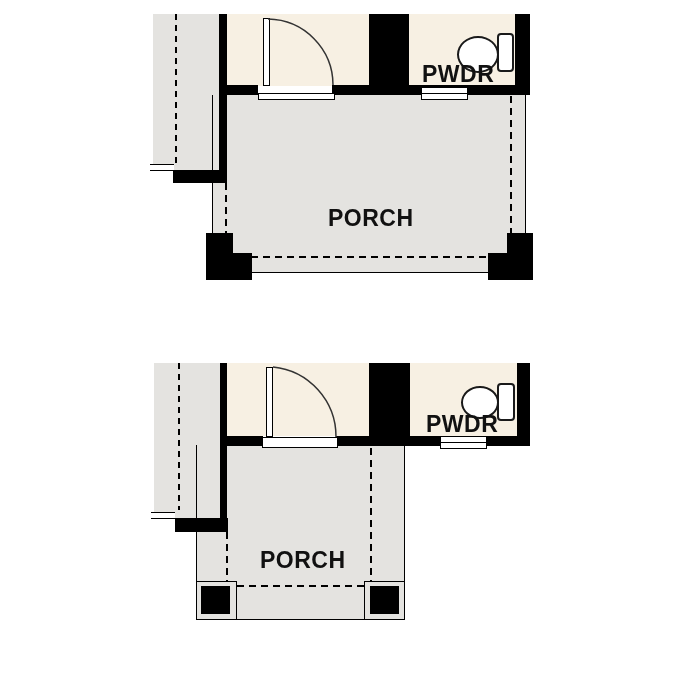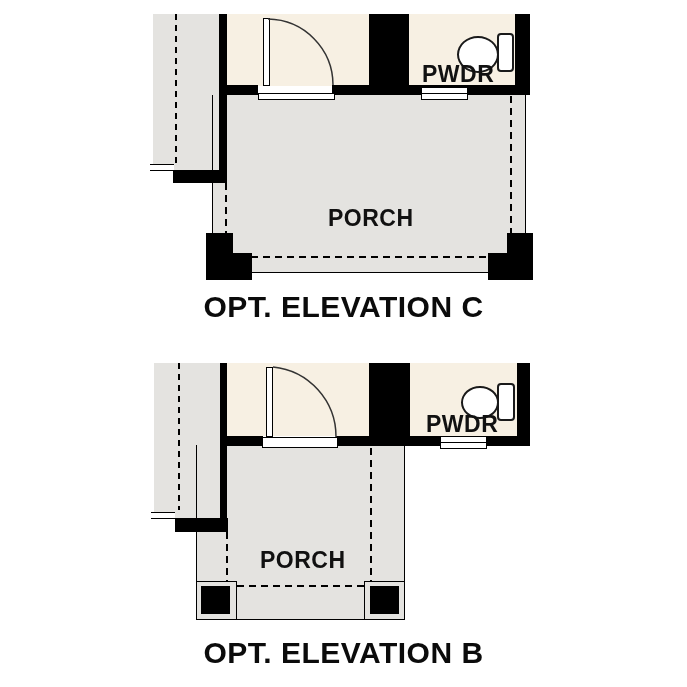--- a/index.html
+++ b/index.html
@@ -64,21 +64,20 @@
     <div class="abs post" style="left:206px;top:233px;width:27px;height:47px;"></div>
     <div class="abs post" style="left:233px;top:253px;width:19px;height:27px;"></div>
     <div class="abs post" style="left:507px;top:233px;width:26px;height:47px;"></div>
     <div class="abs post" style="left:488px;top:253px;width:19px;height:27px;"></div>
 
     <div class="abs toilet-tank" style="left:497px;top:33px;width:17px;height:39px;"></div>
     <div class="abs toilet-bowl" style="left:457px;top:36px;width:42px;height:37px;"></div>
 
     <div class="abs room-label" style="left:422px;top:15px;">PWDR</div>
     <div class="abs room-label" style="left:328px;top:159px;">PORCH</div>
-    <div class="abs caption" style="left:0;top:290px;">OPT. ELEVATION C</div>
   </div>
 
   <div class="abs" style="left:0;top:0;width:687px;height:687px;">
 
     <div class="abs slab" style="left:154px;top:363px;width:66px;height:155px;"></div>
     <div class="abs porch" style="left:196px;top:445px;width:209px;height:175px;"></div>
     <div class="abs cream" style="left:226px;top:363px;width:291px;height:73px;"></div>
 
     <div class="abs dash-thin" style="left:178px;top:363px;height:147px;"></div>
     <div class="abs dash-v" style="left:226px;top:532px;height:49px;"></div>
@@ -106,16 +105,15 @@
     <div class="abs post-box" style="left:196px;top:581px;width:41px;height:39px;"></div>
     <div class="abs post" style="left:201px;top:586px;width:29px;height:28px;"></div>
     <div class="abs post-box" style="left:364px;top:581px;width:41px;height:39px;"></div>
     <div class="abs post" style="left:370px;top:586px;width:29px;height:28px;"></div>
 
     <div class="abs toilet-tank" style="left:497px;top:383px;width:18px;height:38px;"></div>
     <div class="abs toilet-bowl" style="left:461px;top:386px;width:38px;height:33px;"></div>
 
     <div class="abs room-label" style="left:426px;top:365px;">PWDR</div>
     <div class="abs room-label" style="left:260px;top:501px;">PORCH</div>
-    <div class="abs caption" style="left:0;top:636px;">OPT. ELEVATION B</div>
   </div>
 
 </div>
 
 </body></html>

